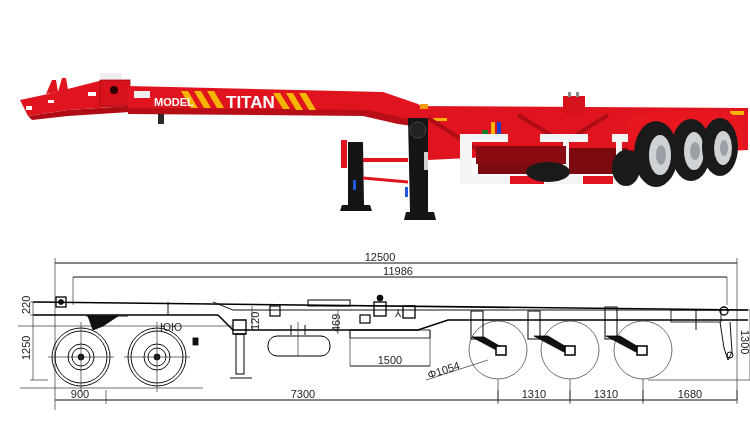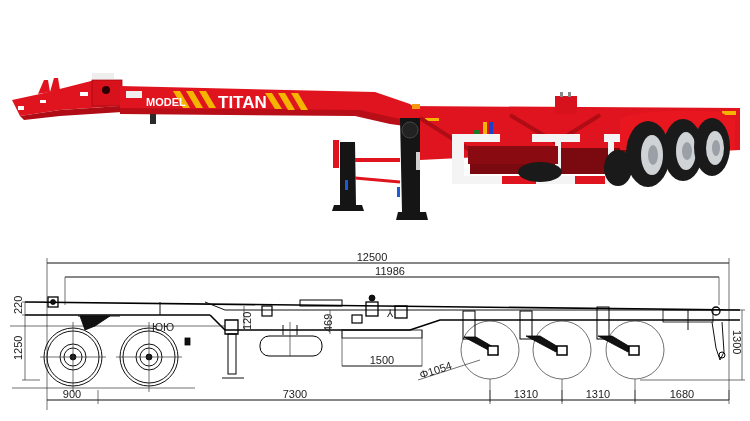--- a/index.html
+++ b/index.html
@@ -1,17 +1,17 @@
 <!DOCTYPE html>
 <html><head>
 <meta charset="utf-8">
 <style>
   html, body { margin: 0; padding: 0; background: #ffffff; }
   body { width: 750px; height: 421px; overflow: hidden; position: relative; font-family: "Liberation Sans", sans-serif; }
-  #stage { position: absolute; left: 0; top: 0; width: 736px; height: 421px; }
+  #stage { position: absolute; left: 8px; top: 0; width: 736px; height: 421px; }
   svg text { font-family: "Liberation Sans", sans-serif; }
   .dim { font-size: 11px; fill: #222; }
   .ln { stroke: #111; stroke-width: 1; fill: none; }
   .thin { stroke: #333; stroke-width: 0.7; fill: none; }
   .thick { stroke: #000; stroke-width: 1.6; fill: none; }
   .blk { fill: #111; stroke: #000; stroke-width: 0.8; }
   .brand { font-weight: bold; fill: #ffffff; }
 </style>
 </head>
 <body>

